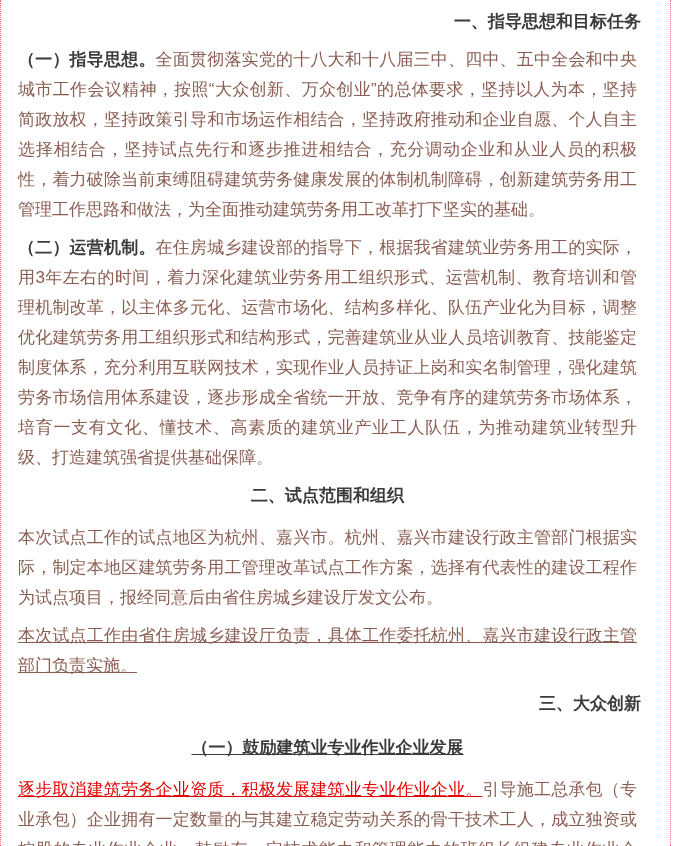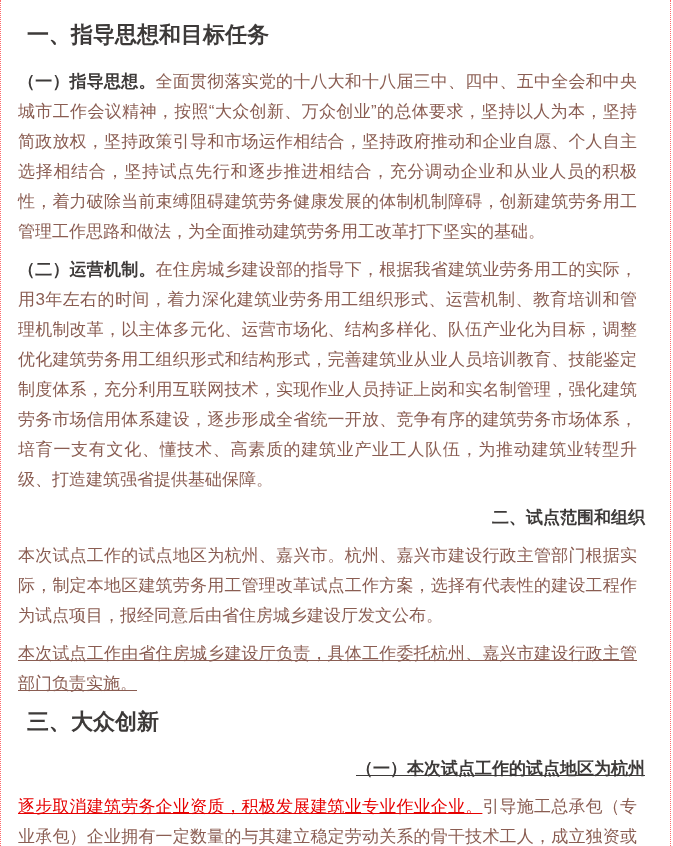--- a/index.html
+++ b/index.html
@@ -17,30 +17,30 @@
   .page{
     box-sizing:border-box;
     width:671px;height:846px;
     border-left:1px dotted var(--border);
     border-right:1px dotted var(--border);
     padding:3px 25px 0 9px;
     background:var(--pagebg);
     overflow:hidden;
   }
   .center-title{
-    margin:17px;
-    font-size:22px;line-height:30px;
-    font-weight:bold;color:var(--heading);
-    text-align:left;
-  }
-  .left-title{
-    margin:0;
+    margin:4px;
     font-size:17px;line-height:30px;
     font-weight:bold;color:var(--heading);
     text-align:right;
+  }
+  .left-title{
+    margin:12px;
+    font-size:17px;line-height:30px;
+    font-weight:bold;color:var(--heading);
+    text-align:center;
   }
   p.para{
     margin:8px;
     font-size:17px;line-height:30px;
     color:var(--body);
     text-align:justify;
     text-justify:inter-ideograph;
   }
   .lead{font-weight:bold;color:var(--heading);}
   .red-underline{
@@ -67,17 +67,17 @@
   <p class="para mt4"><strong class="lead">（二）运营机制。</strong><span>在住房城乡建设部的指导下，根据我省建筑业劳务用工的实际，用3年左右的时间，着力深化建筑业劳务用工组织形式、运营机制、教育培训和管理机制改革，以主体多元化、运营市场化、结构多样化、队伍产业化为目标，调整优化建筑劳务用工组织形式和结构形式，完善建筑业从业人员培训教育、技能鉴定制度体系，充分利用互联网技术，实现作业人员持证上岗和实名制管理，强化建筑劳务市场信用体系建设，逐步形成全省统一开放、竞争有序的建筑劳务市场体系，培育一支有文化、懂技术、高素质的建筑业产业工人队伍，为推动建筑业转型升级、打造建筑强省提供基础保障。</span></p>
 
   <h2 class="left-title mt5">二、试点范围和组织</h2>
 
   <p class="para mt10">本次试点工作的试点地区为杭州、嘉兴市。杭州、嘉兴市建设行政主管部门根据实际，制定本地区建筑劳务用工管理改革试点工作方案，选择有代表性的建设工程作为试点项目，报经同意后由省住房城乡建设厅发文公布。</p>
 
   <p class="para mt14">本次试点工作由省住房城乡建设厅负责，具体工作委托杭州、嘉兴市建设行政主管部门负责实施。</p>
 
   <h2 class="center-title mt6">三、大众创新</h2>
 
-  <h3 class="left-title mt14">（一）本次试点工作的试点地区为杭州</h3>
+  <h3 class="left-title mt14">（一）鼓励建筑业专业作业企业发展</h3>
 
   <p class="para mt12"><span class="red-underline">逐步取消建筑劳务企业资质，积极发展建筑业专业作业企业。</span><span>引导施工总承包（专业承包）企业拥有一定数量的与其建立稳定劳动关系的骨干技术工人，成立独资或控股的专业作业企业；鼓励有一定技术能力和管理能力的班组长组建专业作业企业，专业从事建筑劳务作业。与财政、税务等部门加强沟通联系，将专业作业企业纳入当地“小微企业”管</span></p>
 
 </div>
 
 </body></html>

